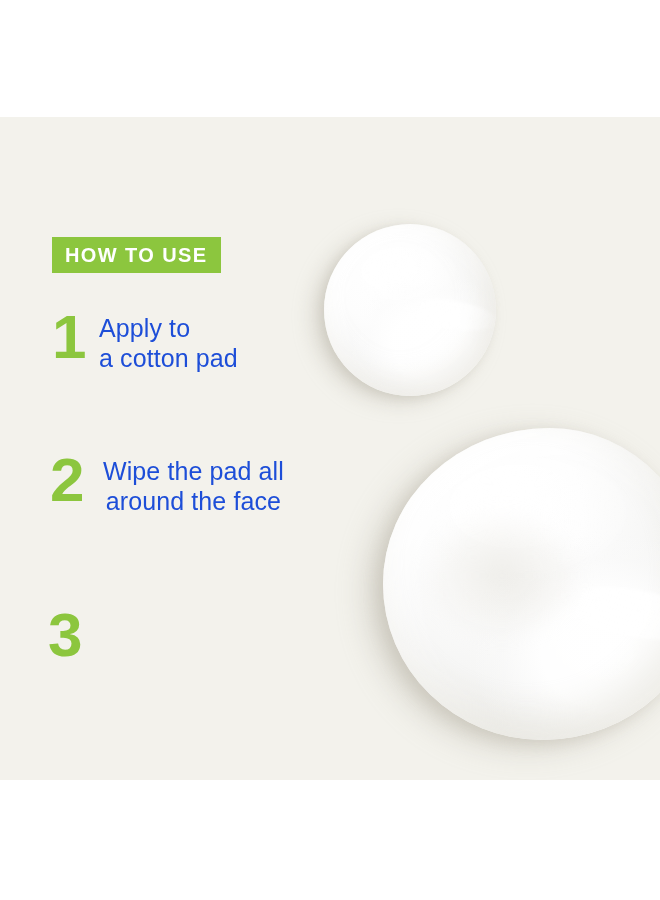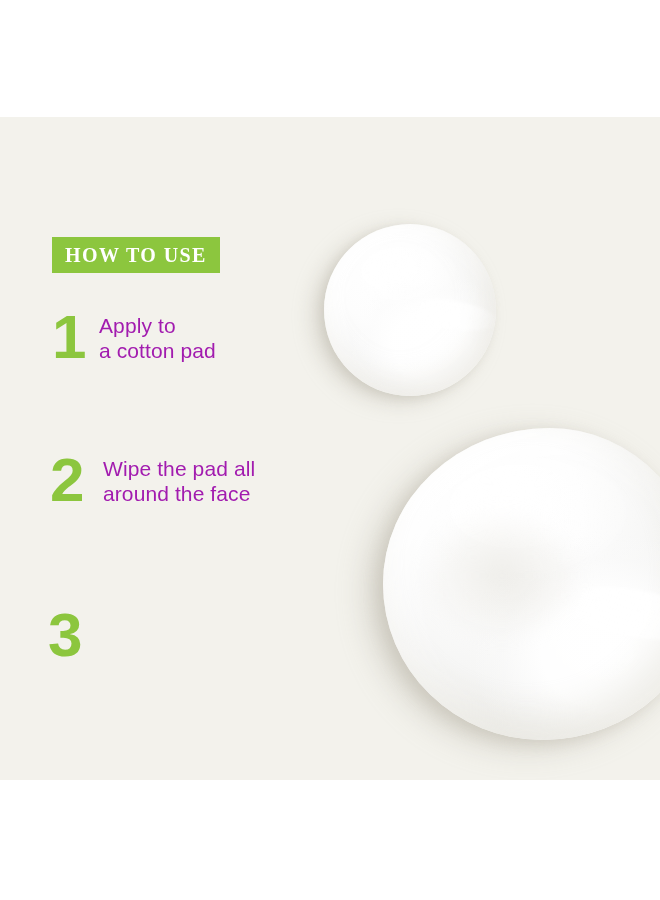--- a/index.html
+++ b/index.html
@@ -177,55 +177,55 @@
     display:flex;
     align-items:center;
     background:#8cc63e;
   }
   .badge-text {
     color:#ffffff;
     font-size:20px;
     font-weight:bold;
     letter-spacing:1.4px;
     line-height:1;
-    font-family:Liberation Serif, serif;
+    font-family:Liberation Sans, sans-serif;
   }
 
   
   .step {
     position:absolute;
     display:flex;
     align-items:flex-start;
   }
   .step-num {
     color:#8cc63e;
     font-size:62px;
     font-weight:bold;
     line-height:0.92;
     font-family:"Liberation Sans", sans-serif;
     width:46px;
     flex:none;
   }
   .step-text {
-    color:#a21caf;
-    font-size:21px;
+    color:#1d4ed8;
+    font-size:25px;
     font-weight:normal;
     line-height:1.18;
     font-family:"Liberation Sans", sans-serif;
     letter-spacing:0.1px;
     white-space:pre-line;
     padding-top:6px;
   }
 
   #step-1 { left:52px; top:308px; }
   #step-2 { left:50px; top:451px; }
   #step-3 { left:48px; top:606px; }
 
   #step-1 .step-text { padding-left:1px; }
-  #step-2 .step-text { padding-left:7px; }
+  #step-2 .step-text { padding-left:7px;text-align:center; }
   #step-3 .step-text { padding-left:9px; }
 </style>
 </head>
 <body>
 
 <div id="canvas">
 
   <div class="band"></div>
 
   <div class="blob blob-small"></div>

